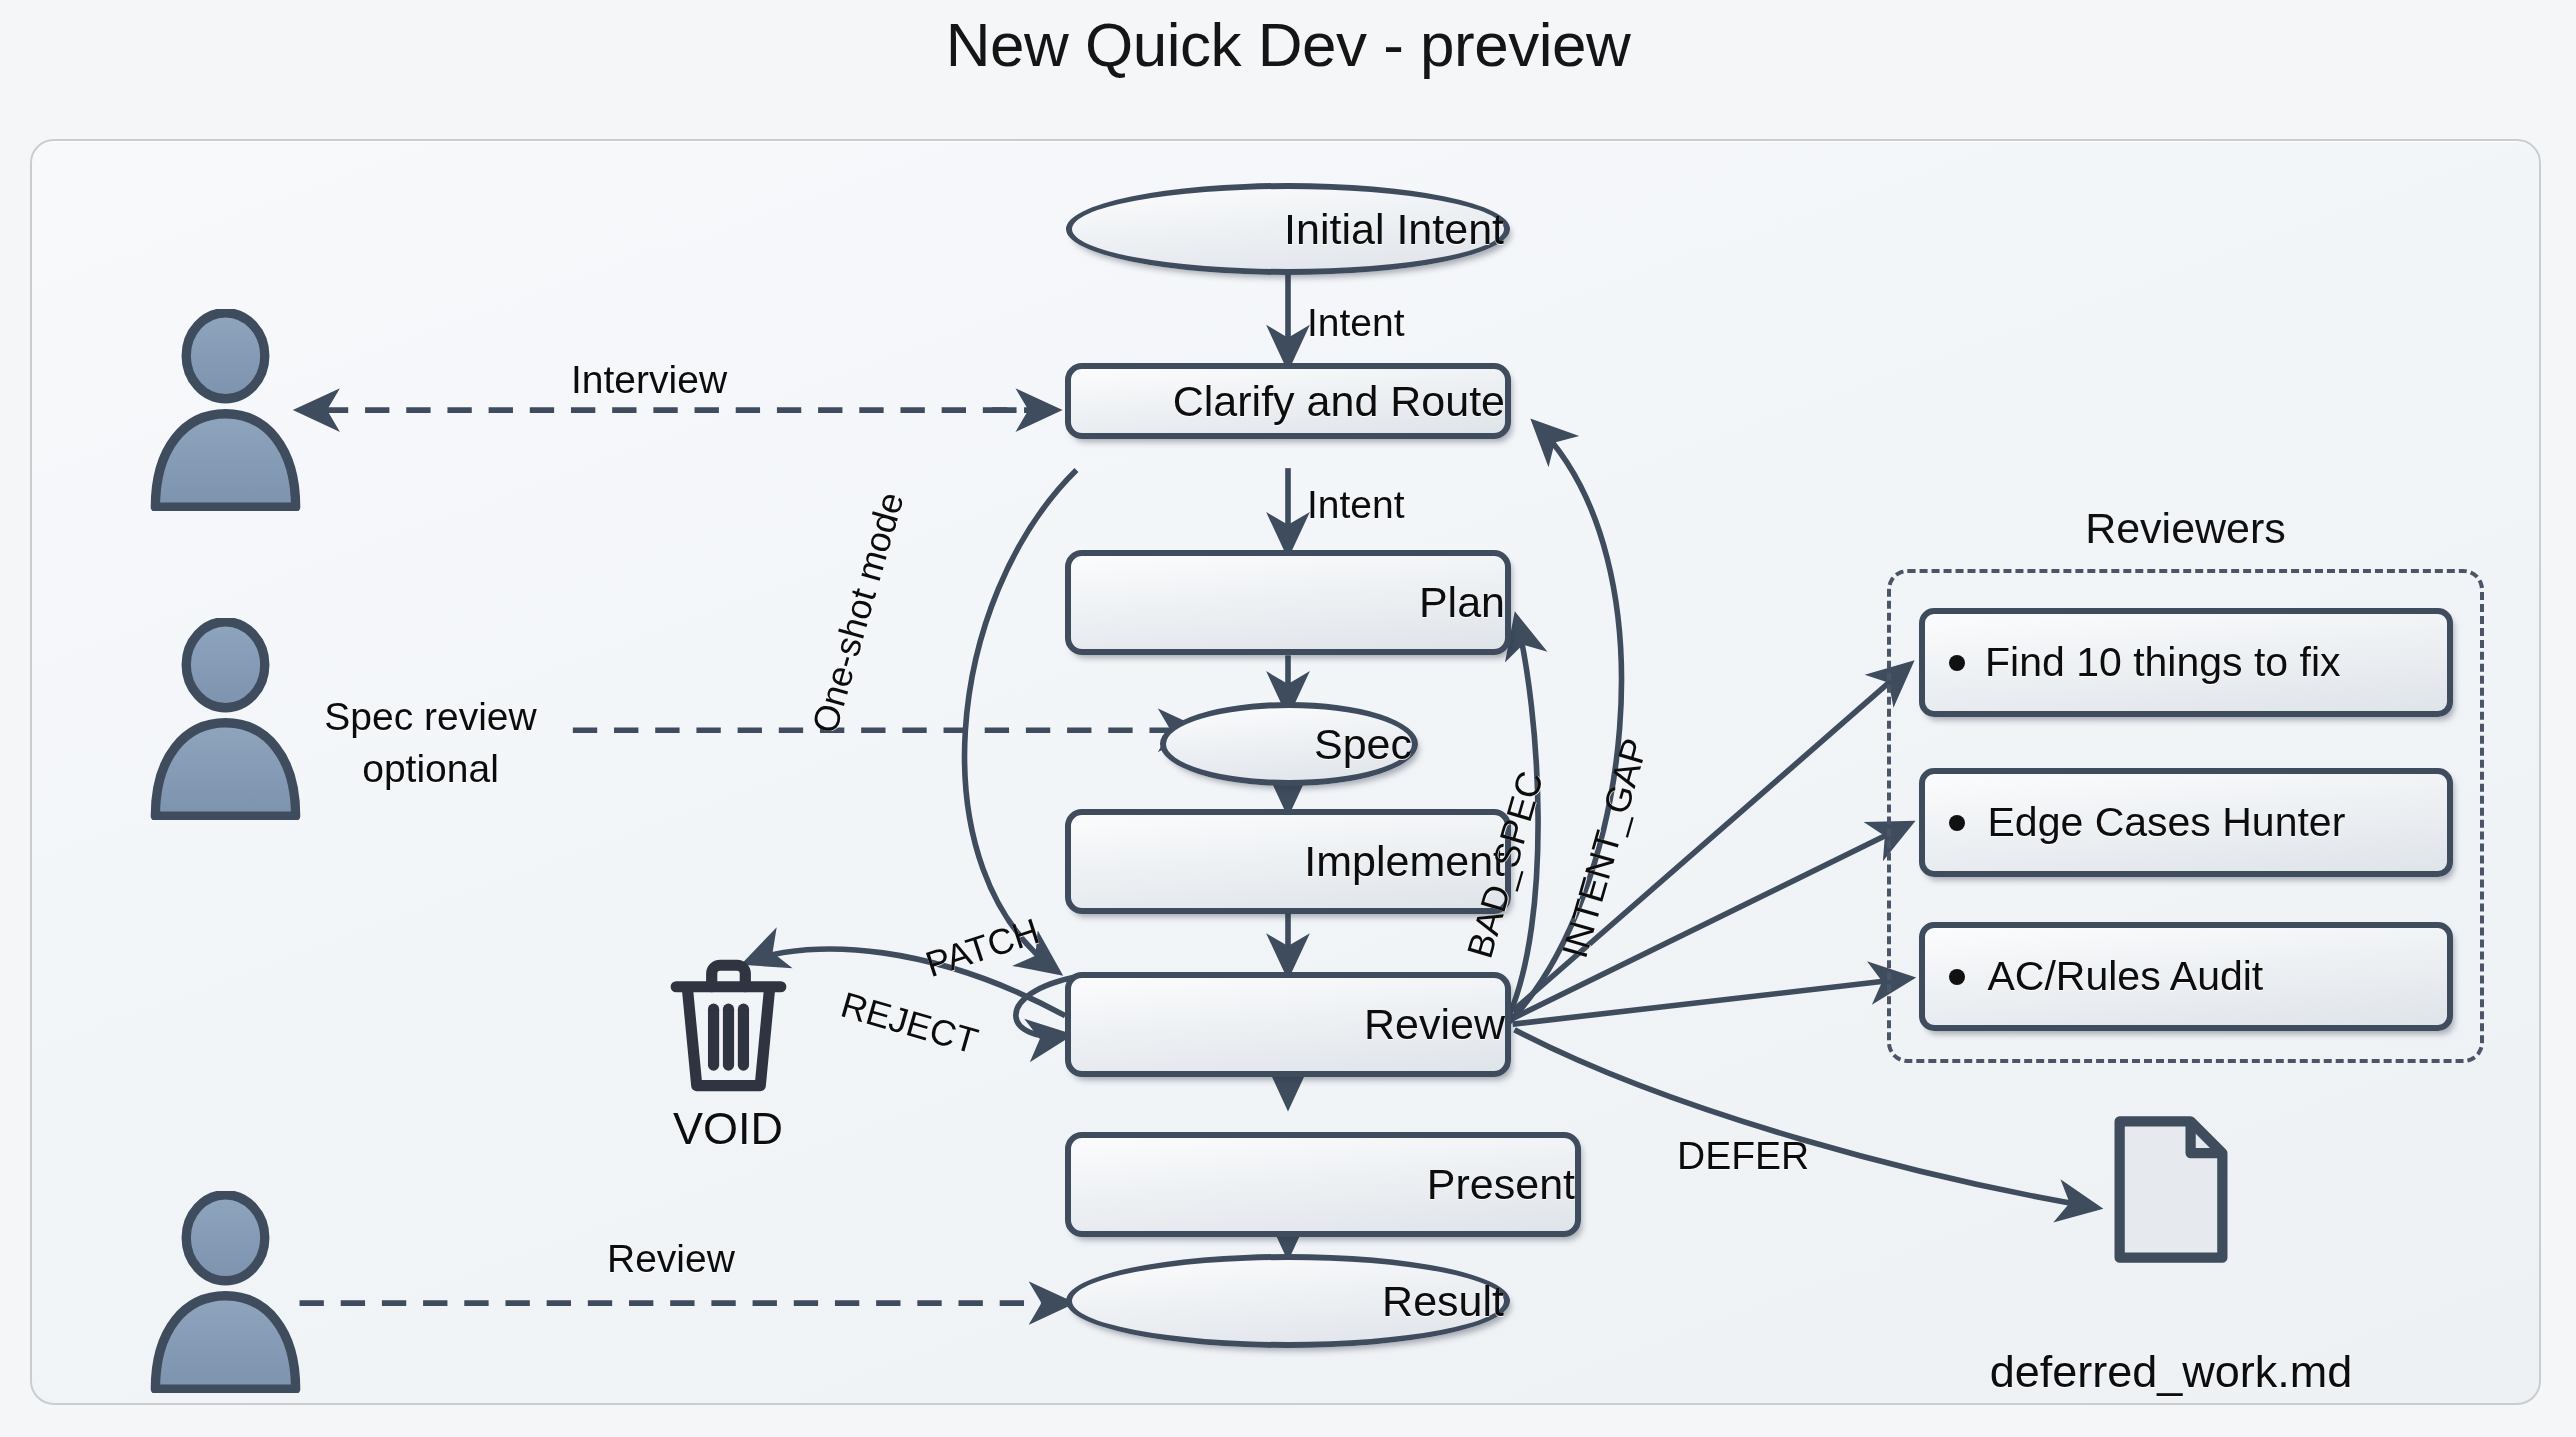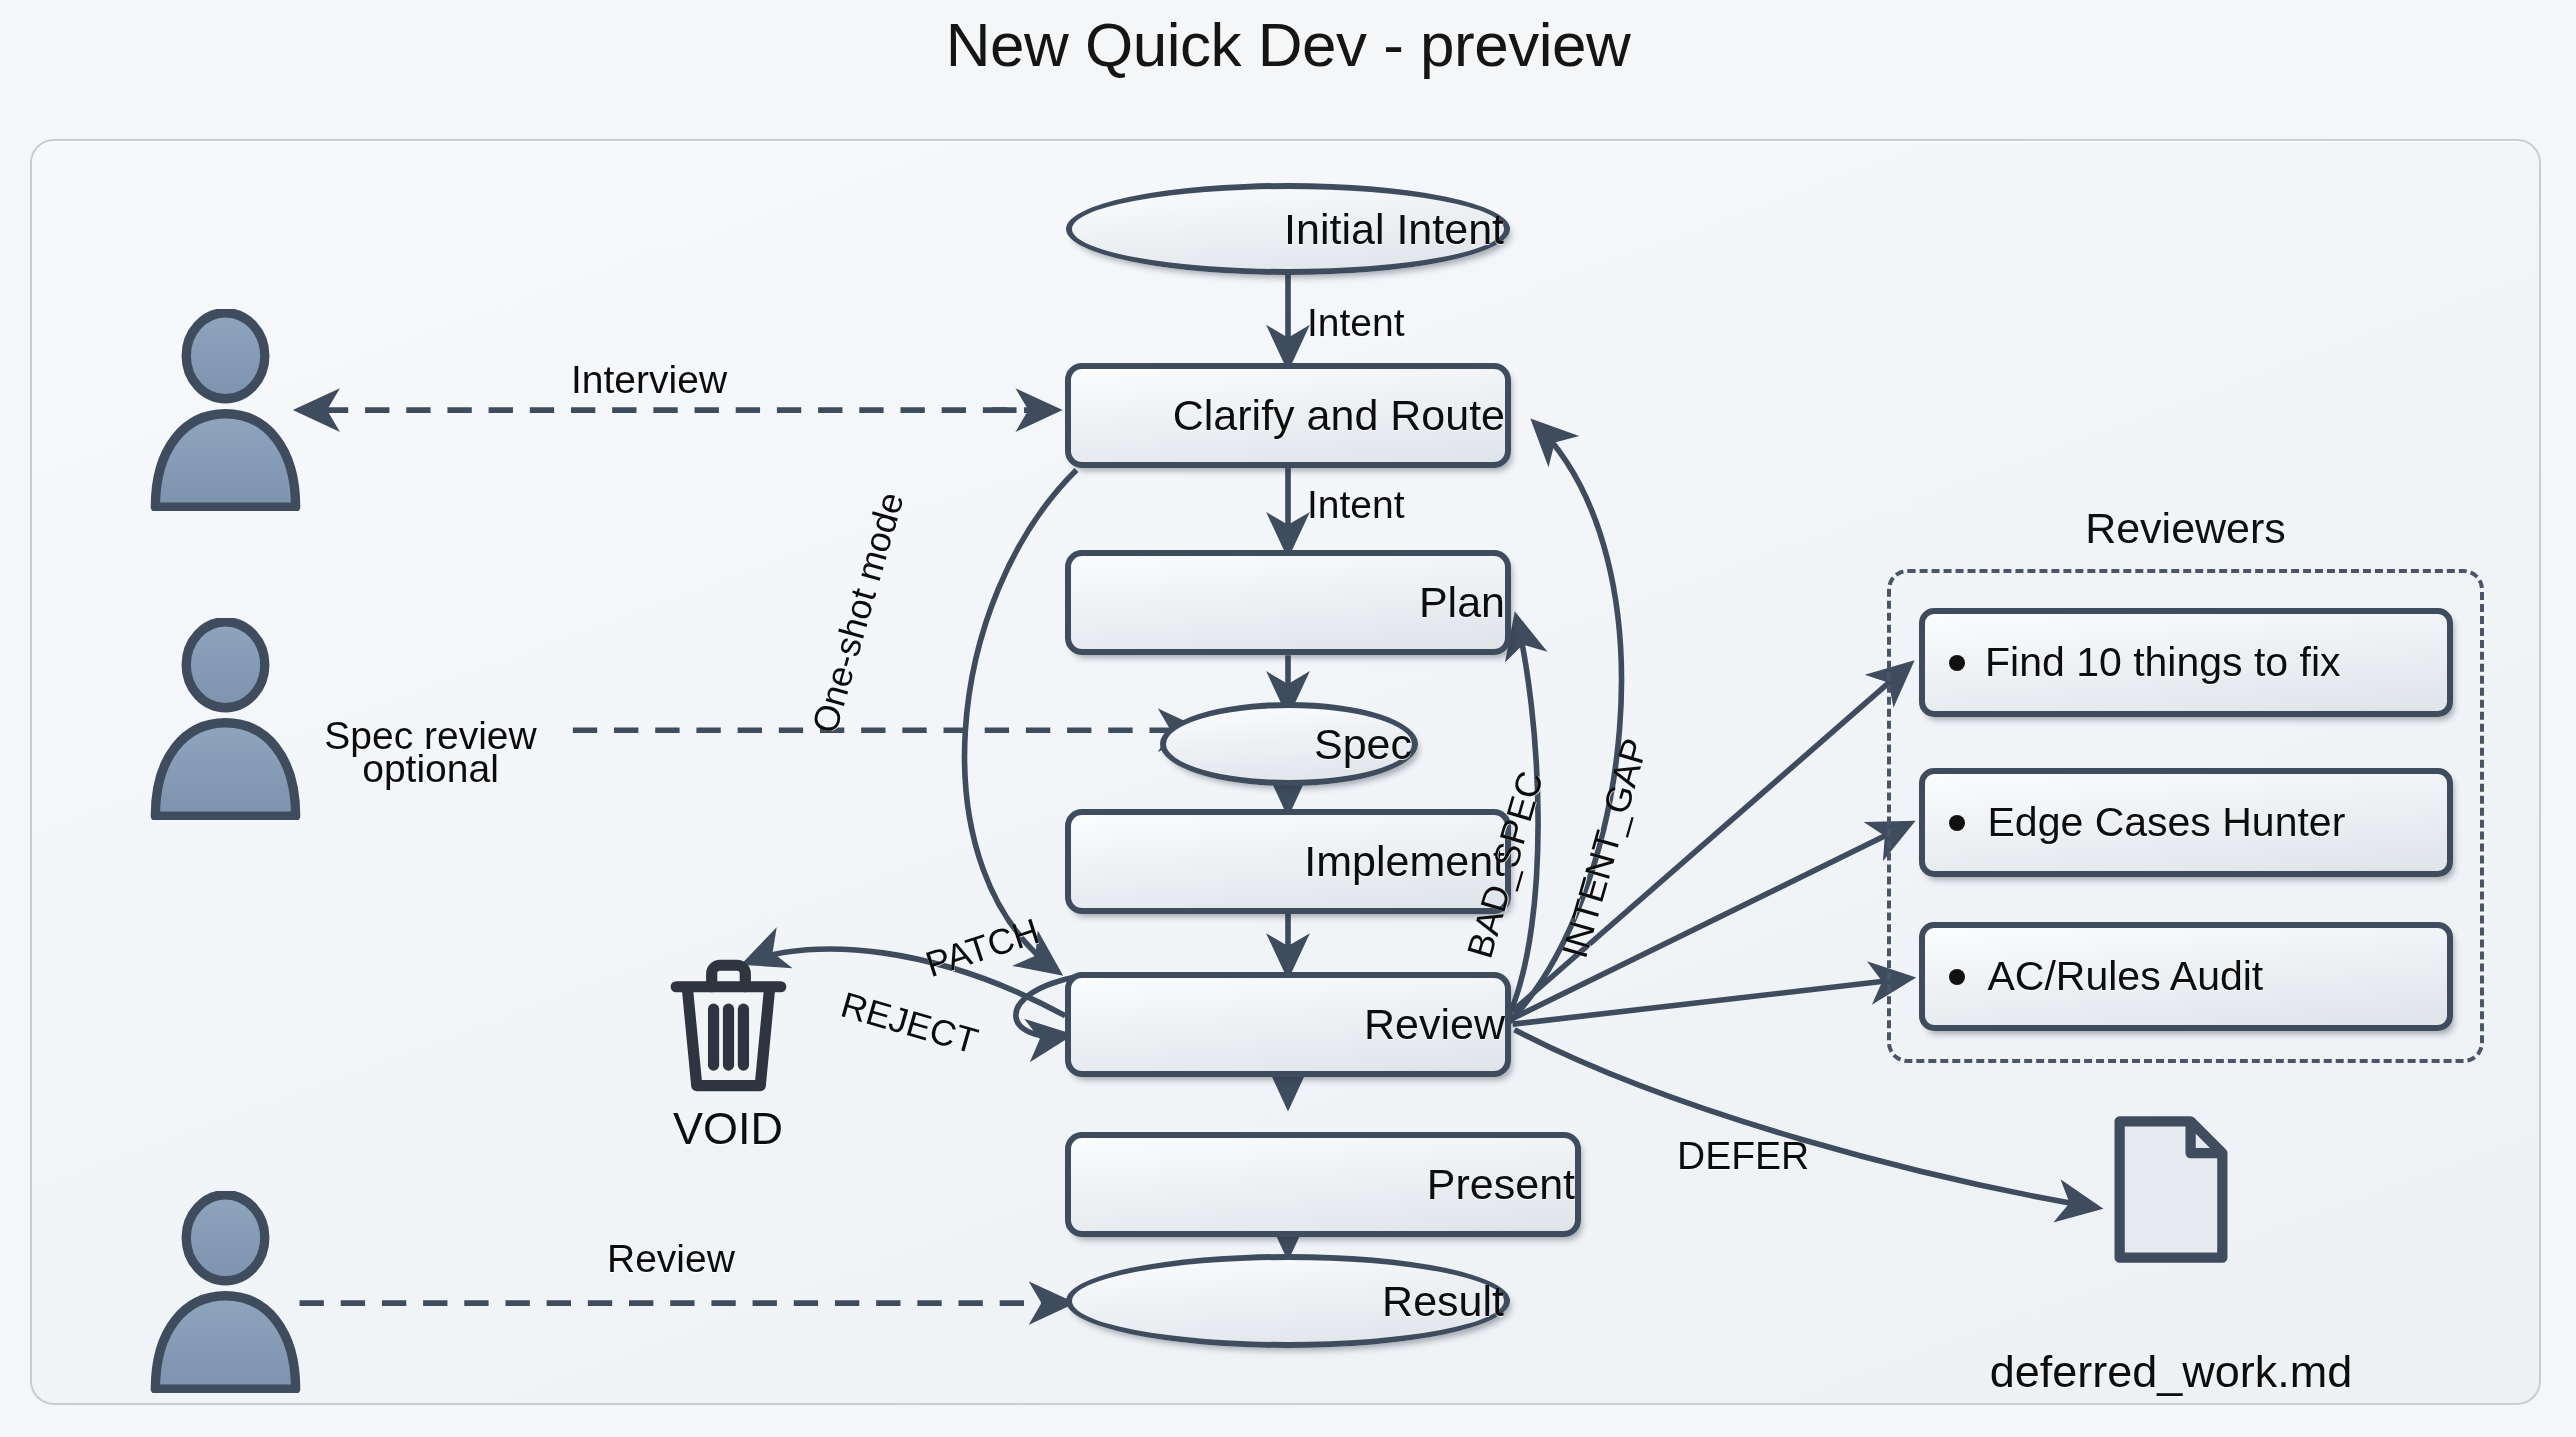--- a/index.html
+++ b/index.html
@@ -150,21 +150,21 @@
       <path d="M612,780 L1280,780" marker-end="url(#ahd)"></path>
 
       <path d="M320,1392 L1142,1392" marker-end="url(#ahd)"></path>
     </g>
   </svg>
 
   <div class="node ellipse" style="left:1066px;top:183px;width:444px;height:92px;">
     <span>Initial Intent</span>
   </div>
 
-  <div class="node box" style="left:1065px;top:363px;width:446px;height:105px;">
+  <div class="node box" style="left:1065px;top:363px;width:446px;height:76px;">
     <span>Clarify and Route</span>
   </div>
 
   <div class="node box" style="left:1065px;top:550px;width:446px;height:105px;">
     <span>Plan</span>
   </div>
 
   <div class="node ellipse" style="left:1160px;top:702px;width:258px;height:84px;">
     <span>Spec</span>
   </div>
@@ -248,21 +248,21 @@
       <path d="M86,10 L86,44 L120,44" fill="none" stroke="#3f4c5e" stroke-width="11" stroke-linejoin="round"></path>
     </svg>
   </div>
   <div class="icon-caption" style="left:1906px;top:1346px;width:530px;">deferred_work.md</div>
 
   <div class="elabel" style="left:1307px;top:301px;">Intent</div>
   <div class="elabel" style="left:1307px;top:483px;">Intent</div>
 
   <div class="elabel" style="left:571px;top:358px;">Interview</div>
 
-  <div class="elabel center" style="left:290px;top:695px;width:281px;margin-top:19px;">Spec review</div>
+  <div class="elabel center" style="left:290px;top:695px;width:281px;">Spec review</div>
   <div class="elabel center" style="left:290px;top:747px;width:281px;">optional</div>
 
   <div class="elabel small" style="left:824px;top:711px;transform:rotate(-74deg);transform-origin:left center;">One-shot mode</div>
 
   <div class="elabel small" style="left:1479px;top:936px;transform:rotate(-74deg);transform-origin:left center;">BAD_SPEC</div>
 
   <div class="elabel small" style="left:1574px;top:936px;transform:rotate(-74deg);transform-origin:left center;">INTENT_GAP</div>
 
   <div class="elabel small" style="left:927px;top:945px;transform:rotate(-18deg);transform-origin:left center;">PATCH</div>
 

